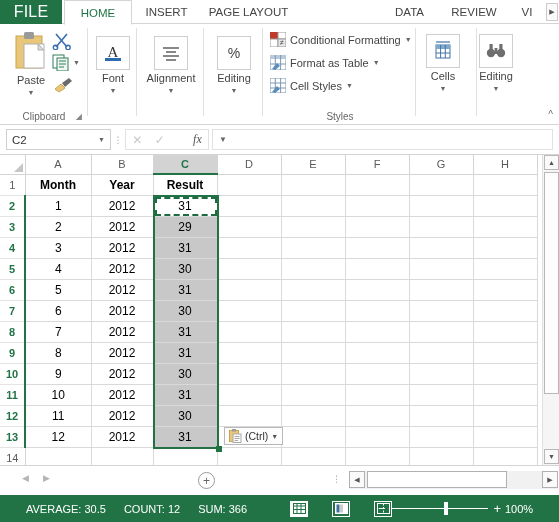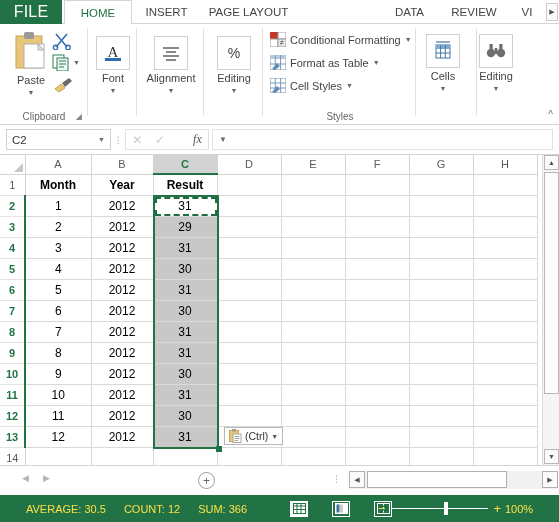--- a/index.html
+++ b/index.html
@@ -211,21 +211,21 @@
     font-size: 7px; color: #555;
   }
   .hthumb {
     position: absolute; left: 18px; top: 0; width: 140px; height: 17px;
     border: 1px solid #b0b0b0; background: #ffffff;
   }
 
   
   .statusbar {
     position: absolute; top: 495px; left: 0; width: 559px; height: 27px;
-    background: #217346; color: #fde047;
+    background: #217346; color: #ffffff;
     display: flex; align-items: center;
   }
   .stats { display: flex; gap: 18px; margin-left: 26px; font-size: 11px; }
   .viewbtns { position: absolute; left: 290px; display: flex; gap: 24px; align-items: center; }
   .vbtn {
     width: 18px; height: 16px; border: 1px solid #ffffff;
     display: flex; align-items: center; justify-content: center;
   }
   .vbtn.on { background: #ffffff; }
   .zoomwrap {

